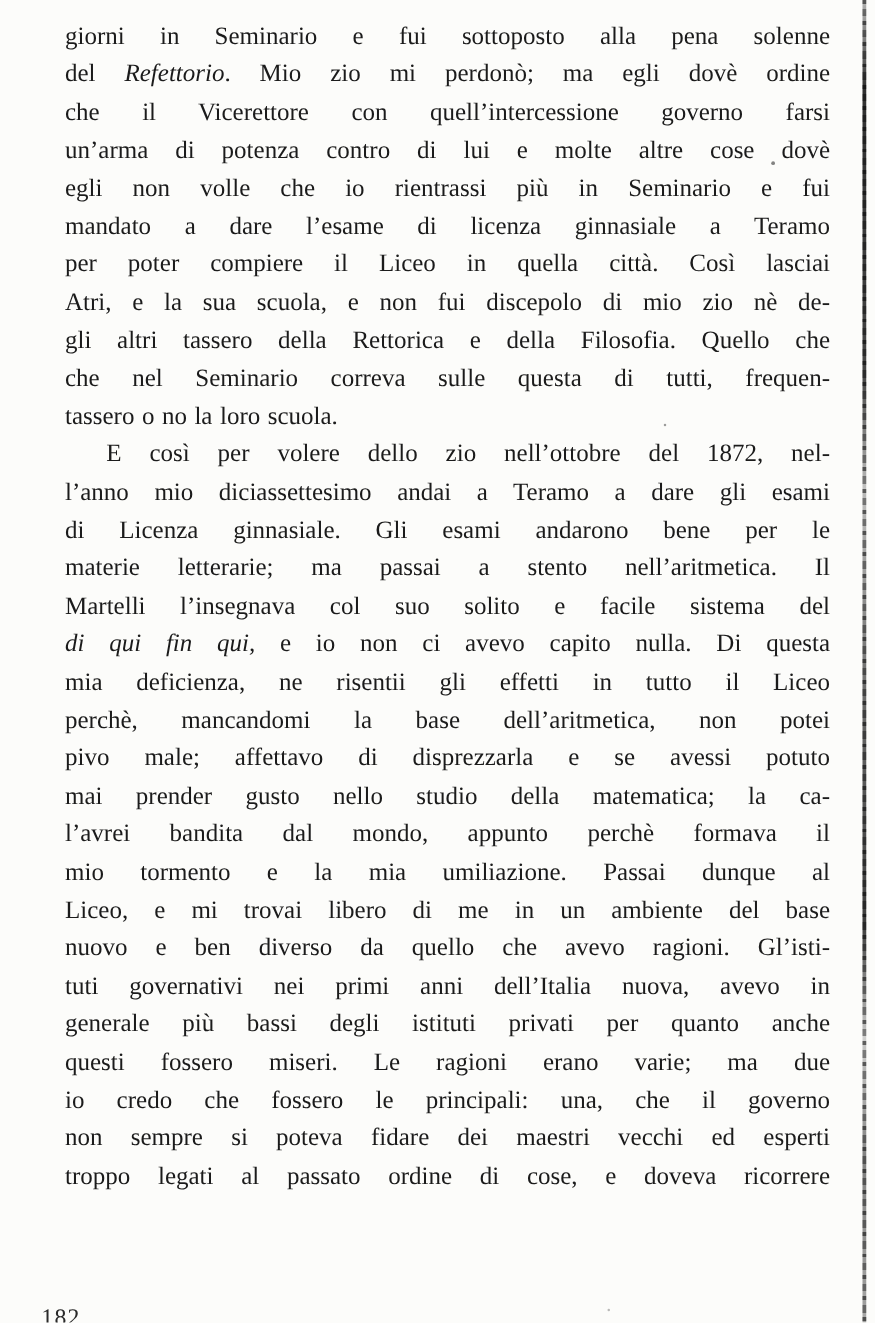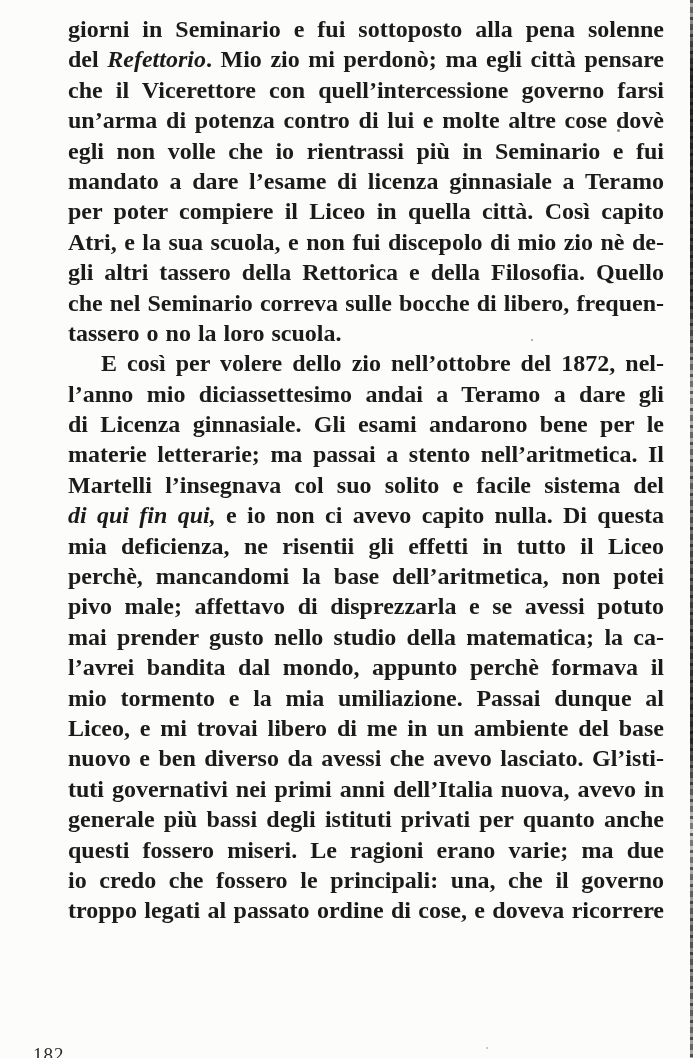--- a/index.html
+++ b/index.html
@@ -19,30 +19,29 @@
     font-family: "Liberation Serif", "DejaVu Serif", serif;
     color: #1b1b1b;
   }
   .text-block {
     position: absolute;
     left: 52px;
     top: 14px;
     width: 612px;
   }
   .line {
-    font-weight: 700;
-    font-size: 24px;
+    font-weight: 400;
+    font-size: 20px;
     line-height: 30.4px;
     height: 30.4px;
     overflow: hidden;
     text-align: justify;
     text-align-last: justify;
     word-spacing: 1px;
     white-space: normal;
-    margin-left: 16px;
   }
   .line.indent { text-indent: 33px; }
   .line.no-justify { text-align-last: left; }
   .it { font-style: italic; }
   .page-number {
     position: absolute;
     left: 33px;
     top: 1044px;
     font-size: 19px;
     font-weight: 400;
@@ -82,48 +81,49 @@
   .speck.s1 { left: 617px; top: 129px; }
   .speck.s2 { left: 531px; top: 339px; width: 2px; height: 2px; background: rgba(40,40,40,0.45); }
   .speck.s3 { left: 486px; top: 1047px; width: 2px; height: 2px; background: rgba(60,60,60,0.35); }
 </style>
 </head>
 <body style="background: rgb(252, 252, 250);">
 
 <div class="page" style="color: rgb(27, 27, 27);">
   <div class="text-block">
       <div class="line"><span>giorni in Seminario e fui sottoposto alla pena solenne</span></div>
-      <div class="line"><span>del </span><span class="it">Refettorio</span><span>. Mio zio mi perdonò; ma egli città pensare</span></div>
+      <div class="line"><span>del </span><span class="it">Refettorio</span><span>. Mio zio mi perdonò; ma egli dovè ordine</span></div>
       <div class="line"><span>che il Vicerettore con quell’intercessione governo farsi</span></div>
       <div class="line"><span>un’arma di potenza contro di lui e molte altre cose dovè</span></div>
       <div class="line"><span>egli non volle che io rientrassi più in Seminario e fui</span></div>
       <div class="line"><span>mandato a dare l’esame di licenza ginnasiale a Teramo</span></div>
-      <div class="line"><span>per poter compiere il Liceo in quella città. Così capito</span></div>
+      <div class="line"><span>per poter compiere il Liceo in quella città. Così lasciai</span></div>
       <div class="line"><span>Atri, e la sua scuola, e non fui discepolo di mio zio nè de-</span></div>
       <div class="line"><span>gli altri tassero della Rettorica e della Filosofia. Quello che</span></div>
-      <div class="line"><span>che nel Seminario correva sulle bocche di libero, frequen-</span></div>
+      <div class="line"><span>che nel Seminario correva sulle questa di tutti, frequen-</span></div>
       <div class="line no-justify"><span>tassero o no la loro scuola.</span></div>
       <div class="line indent"><span>E così per volere dello zio nell’ottobre del 1872, nel-</span></div>
       <div class="line"><span>l’anno mio diciassettesimo andai a Teramo a dare gli esami</span></div>
       <div class="line"><span>di Licenza ginnasiale. Gli esami andarono bene per le</span></div>
       <div class="line"><span>materie letterarie; ma passai a stento nell’aritmetica. Il</span></div>
       <div class="line"><span>Martelli l’insegnava col suo solito e facile sistema del</span></div>
       <div class="line"><span class="it">di qui fin qui,</span><span> e io non ci avevo capito nulla. Di questa</span></div>
       <div class="line"><span>mia deficienza, ne risentii gli effetti in tutto il Liceo</span></div>
       <div class="line"><span>perchè, mancandomi la base dell’aritmetica, non potei</span></div>
       <div class="line"><span>pivo male; affettavo di disprezzarla e se avessi potuto</span></div>
       <div class="line"><span>mai prender gusto nello studio della matematica; la ca-</span></div>
       <div class="line"><span>l’avrei bandita dal mondo, appunto perchè formava il</span></div>
       <div class="line"><span>mio tormento e la mia umiliazione. Passai dunque al</span></div>
       <div class="line"><span>Liceo, e mi trovai libero di me in un ambiente del base</span></div>
-      <div class="line"><span>nuovo e ben diverso da avessi che avevo lasciato. Gl’isti-</span></div>
+      <div class="line"><span>nuovo e ben diverso da quello che avevo ragioni. Gl’isti-</span></div>
       <div class="line"><span>tuti governativi nei primi anni dell’Italia nuova, avevo in</span></div>
       <div class="line"><span>generale più bassi degli istituti privati per quanto anche</span></div>
       <div class="line"><span>questi fossero miseri. Le ragioni erano varie; ma due</span></div>
       <div class="line"><span>io credo che fossero le principali: una, che il governo</span></div>
+      <div class="line"><span>non sempre si poteva fidare dei maestri vecchi ed esperti</span></div>
       <div class="line"><span>troppo legati al passato ordine di cose, e doveva ricorrere</span></div>
     </div>
   <div class="page-number">182</div>
   <div class="edge-streak"></div>
   <div class="speck s1"></div>
   <div class="speck s2"></div>
   <div class="speck s3"></div>
 </div>
 
 </body></html>

